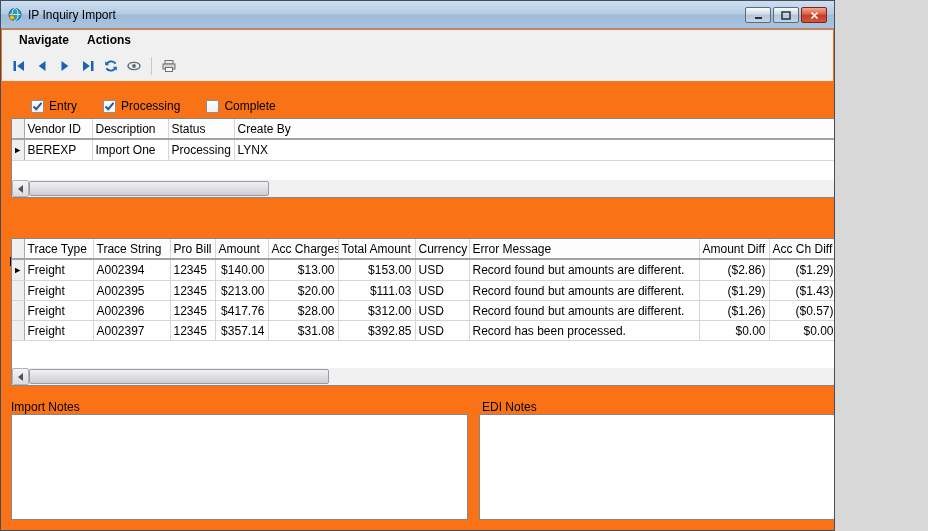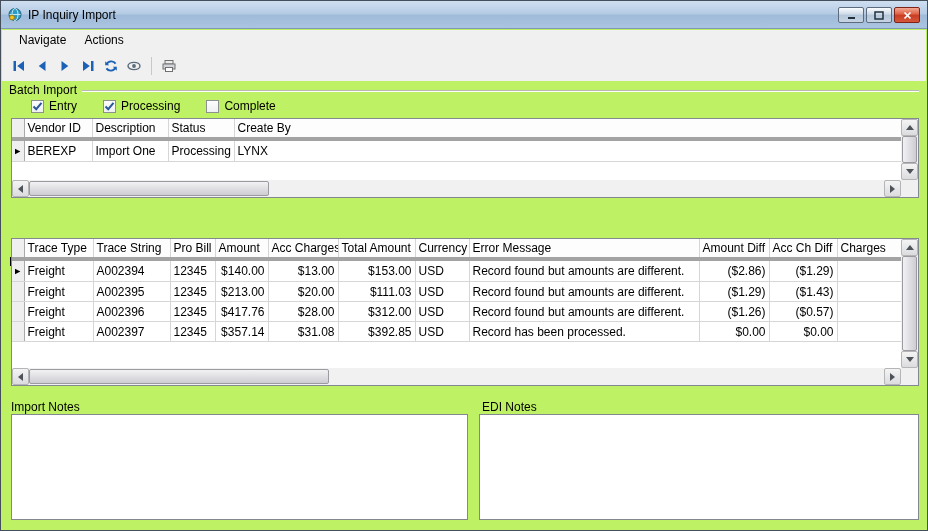--- a/index.html
+++ b/index.html
@@ -1,36 +1,36 @@
 <!DOCTYPE html>
 <html><head>
 <meta charset="utf-8">
 <style>
   * { box-sizing: border-box; margin: 0; padding: 0; }
   html,body { background:#d8d8d8; }
   body { font-family:"Liberation Sans", sans-serif; font-size:12px; color:#000; }
 
-  .window { position:relative; width:928px; height:531px; background:#bef264;
+  .window { position:relative; width:835px; height:531px; background:#f97316;
             border:1px solid #454f5c; overflow:hidden; }
 
   
   .titlebar { position:absolute; left:0; top:0; width:100%; height:28px;
               background:linear-gradient(#cfdff1 0%, #b4cbe4 48%, #9fbbda 52%, #aac4e0 100%);
               border-bottom:1px solid #7e99b6; display:flex; align-items:center; padding:0 6px; }
   .app-icon { width:16px; height:16px; margin-right:5px; flex:0 0 auto; }
   .title-text { font-size:12px; color:#000; }
   .win-buttons { position:absolute; right:7px; top:6px; display:flex; gap:2px; }
   .win-btn { width:26px; height:16px; border-radius:2px; display:flex; align-items:center; justify-content:center;
              border:1px solid #5d6b7c; background:linear-gradient(#fbfdfe, #cdd9e7 45%, #b4c6da 50%, #c6d5e5); }
   .win-btn.close { background:linear-gradient(#f3a894 0%, #dd5e42 45%, #c83c22 50%, #d5563a 100%); border-color:#7e2318; }
 
   
   .menubar { position:absolute; left:1px; top:29px; right:1px; height:21px;
              display:flex; align-items:center; padding-left:8px; background:#f0f0f0; }
-  .menu-item { padding:2px 9px 3px 9px; cursor:default; }
+  .menu-item { padding:2px 9px 3px 9px; cursor:default;font-weight:bold; }
 
   
   .toolbar { position:absolute; left:1px; top:50px; right:1px; height:30px;
              display:flex; align-items:center; padding-left:6px; gap:1px; background:#f0f0f0; }
   .tbtn { width:22px; height:22px; display:flex; align-items:center; justify-content:center; border-radius:2px; }
   .tb-sep { width:1px; height:18px; background:#c8c8c8; margin:0 5px; }
 
   
   .section-label { position:absolute; left:8px; right:8px; height:15px; display:flex; align-items:center; }
   .section-label .cap { white-space:nowrap; }
@@ -45,21 +45,21 @@
   .checkbox .cbbox svg { display:none; }
   .checkbox.checked .cbbox svg { display:block; }
 
   
   .grid { position:absolute; border:1px solid #828790; background:#fff; }
   .grid-body { position:absolute; left:0; top:0; right:17px; bottom:17px; overflow:hidden; background:#fff; }
   table.dbgrid { border-collapse:collapse; table-layout:fixed; width:100%; }
   .dbgrid th, .dbgrid td { height:20px; padding:0 3px; font-weight:normal; text-align:left;
                            white-space:nowrap; overflow:hidden; font-size:12px;
                            border-right:1px solid #d6d6d6; border-bottom:1px solid #d6d6d6; }
-  .dbgrid thead th { background:#fdfdfd; border-bottom:4px solid #a3a3a3;margin-left:36px; }
+  .dbgrid thead th { background:#fdfdfd; border-bottom:2px solid #a3a3a3;margin-left:36px; }
   .dbgrid th.ind, .dbgrid td.ind { background:#efefef; border-right:1px solid #a9a9a9; text-align:center;
                                    padding:0; font-size:9px; line-height:20px; color:#000; }
   .details-table td:nth-child(5), .details-table td:nth-child(6), .details-table td:nth-child(7),
   .details-table td:nth-child(10), .details-table td:nth-child(11) { text-align:right; }
 
   
   .vscroll { position:absolute; top:0; right:0; bottom:17px; width:17px; background:#f1f1f1; }
   .hscroll { position:absolute; left:0; right:17px; bottom:0; height:17px; background:#f1f1f1; }
   .scroll-corner { position:absolute; right:0; bottom:0; width:17px; height:17px; background:#f0f0f0; }
   .sbtn { position:absolute; width:17px; height:17px; border:1px solid #b5b5b8; border-radius:2px;
@@ -158,24 +158,20 @@
     <div class="tb-sep"></div>
     <div class="tbtn">
       <svg width="16" height="16" viewBox="0 0 16 16">
         <rect x="4" y="2.5" width="8" height="3.5" fill="#ececec" stroke="#707070"></rect>
         <rect x="2" y="6" width="12" height="5" fill="#d2d6da" stroke="#707070"></rect>
         <rect x="4.5" y="9.5" width="7" height="4" fill="#fff" stroke="#707070"></rect>
       </svg>
     </div>
   </div>
 
-  <div class="section-label" style="top:81px;">
-    <span class="cap">Batch Import</span>
-    <span class="line"></span>
-  </div>
 
   <div class="cb-row">
     <label class="checkbox checked">
       <span class="cbbox">
         <svg width="11" height="11" viewBox="0 0 11 11">
             <polyline points="1.5,5.5 4.2,8.2 9.5,1.8" fill="none" stroke="#2b579a" stroke-width="2"></polyline>
           </svg>
       </span>
       <span>Entry</span>
     </label>

